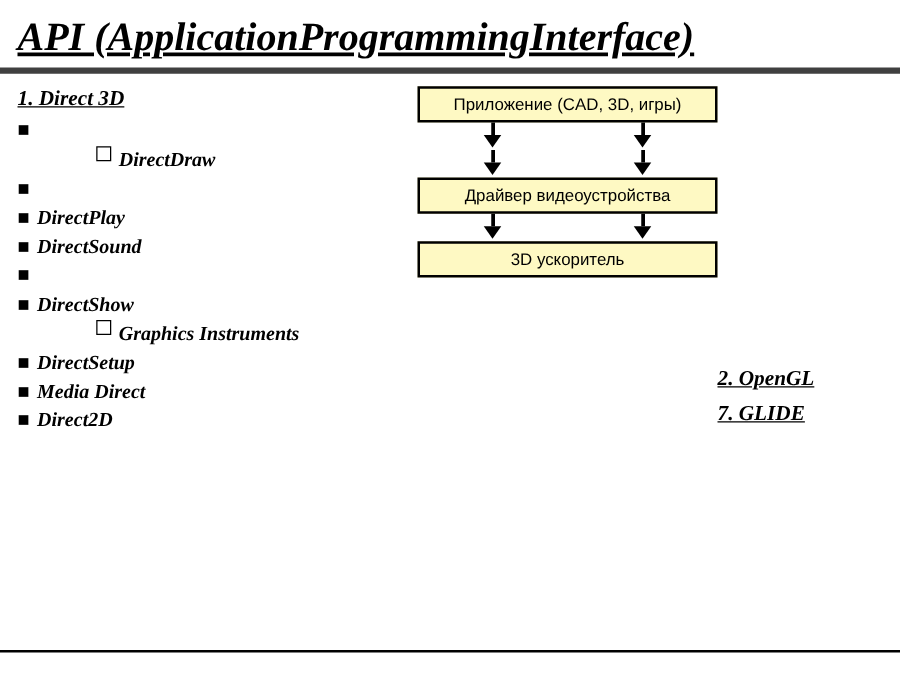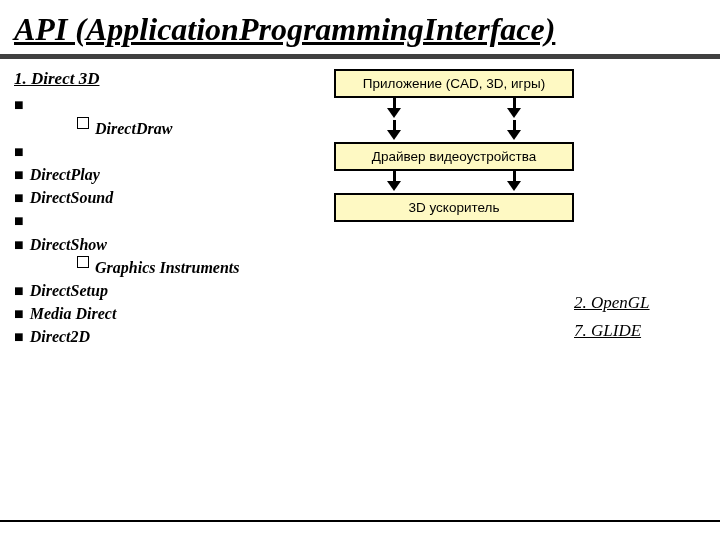--- a/index.html
+++ b/index.html
@@ -118,21 +118,21 @@
 
     .two-arrows {
       display: flex;
       justify-content: space-around;
       width: 240px;
       height: 22px;
     }
 
     .opengl-item {
       font-size: 17px;
-      font-weight: normal;
+      font-weight: bold;
       font-style: italic;
       text-decoration: underline;
       line-height: 1.6;
     }
   </style>
 </head>
 <body>
 
 <div class="title">API (ApplicationProgrammingInterface)</div>
 

